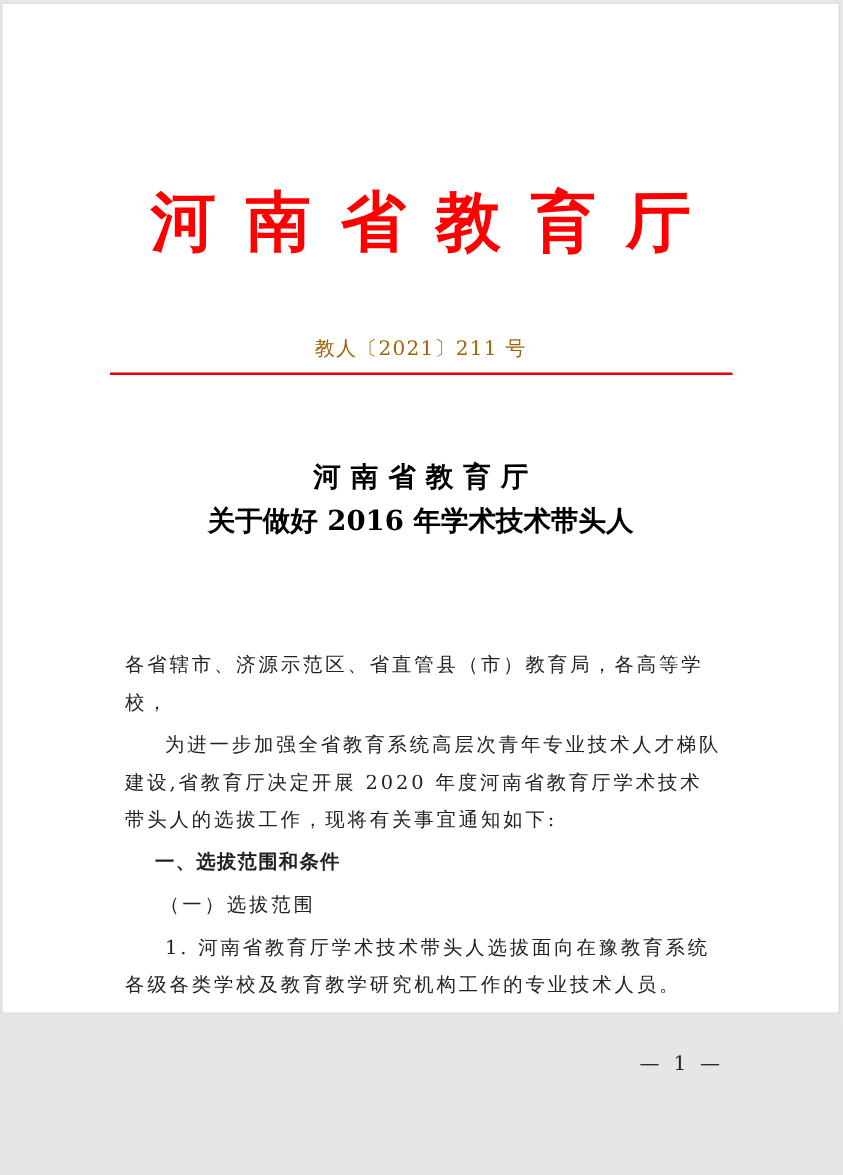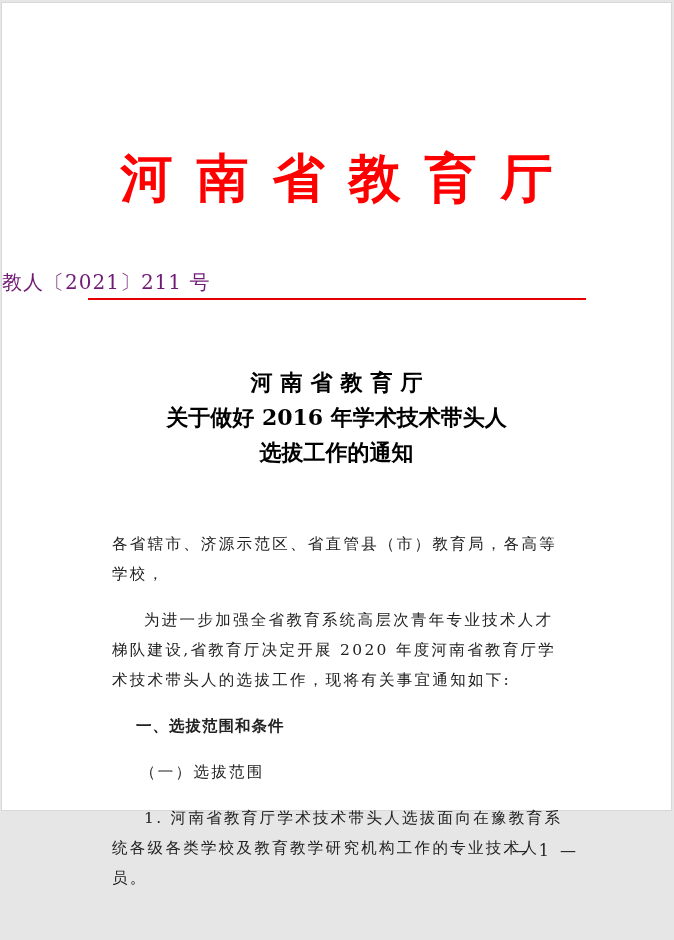--- a/index.html
+++ b/index.html
@@ -35,24 +35,24 @@
       font-size: 52px;
       letter-spacing: 24px;
       line-height: 70px;
       padding-left: 24px;
     }
     .doc-number {
       position: absolute;
       left: 0;
       right: 0;
       top: 266px;
-      text-align: left;
-      color: #701a75;
+      text-align: center;
+      color: #a16207;
       font-family: "DejaVu Serif", "Liberation Serif", serif;
-      font-size: 20px;
+      font-size: 16px;
       letter-spacing: 1px;
     }
     .red-rule {
       position: absolute;
       left: 86px;
       width: 498px;
       top: 295px;
       height: 2px;
       background: #e60000;
     }
@@ -73,21 +73,21 @@
       position: absolute;
       left: 94px;
       width: 486px;
       top: 510px;
       color: #222;
       font-family: "DejaVu Serif", "Liberation Serif", serif;
       font-size: 15.5px;
       line-height: 30px;
       letter-spacing: 2.3px;
     }
-    .body-text p { margin: 16px; }
+    .body-text p { margin: 4px; }
     .indent { text-indent: 32px; }
     .h1 {
       font-family: Liberation Sans, sans-serif;
       font-weight: bold;
       padding-left: 24px;
       letter-spacing: 1px;
     }
     .h2 { padding-left: 28px; }
     .page-num {
       position: absolute;
@@ -106,21 +106,20 @@
 
   <div class="header-title">河南省教育厅</div>
 
   <div class="doc-number">教人〔2021〕211 号</div>
 
   <div class="red-rule"></div>
 
   <div class="title-block">
     <div class="t1">河南省教育厅</div>
     <div>关于做好 2016 年学术技术带头人</div>
-    <div>选拔工作的通知</div>
   </div>
 
   <div class="body-text">
     <p>各省辖市、济源示范区、省直管县（市）教育局，各高等学校，</p>
     <p class="indent">为进一步加强全省教育系统高层次青年专业技术人才梯队建设,省教育厅决定开展 2020 年度河南省教育厅学术技术带头人的选拔工作，现将有关事宜通知如下:</p>
     <p class="h1">一、选拔范围和条件</p>
     <p class="h2">（一）选拔范围</p>
     <p class="indent">1. 河南省教育厅学术技术带头人选拔面向在豫教育系统各级各类学校及教育教学研究机构工作的专业技术人员。</p>
   </div>
 

